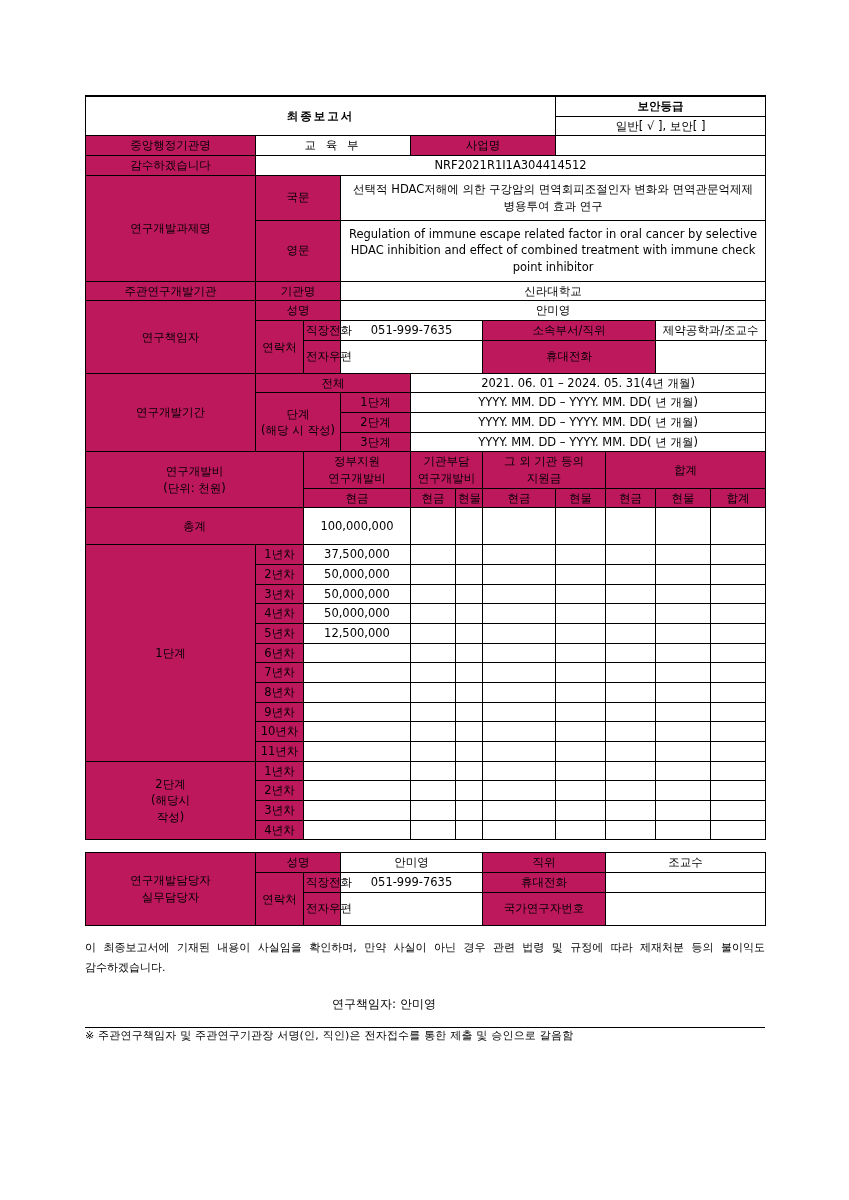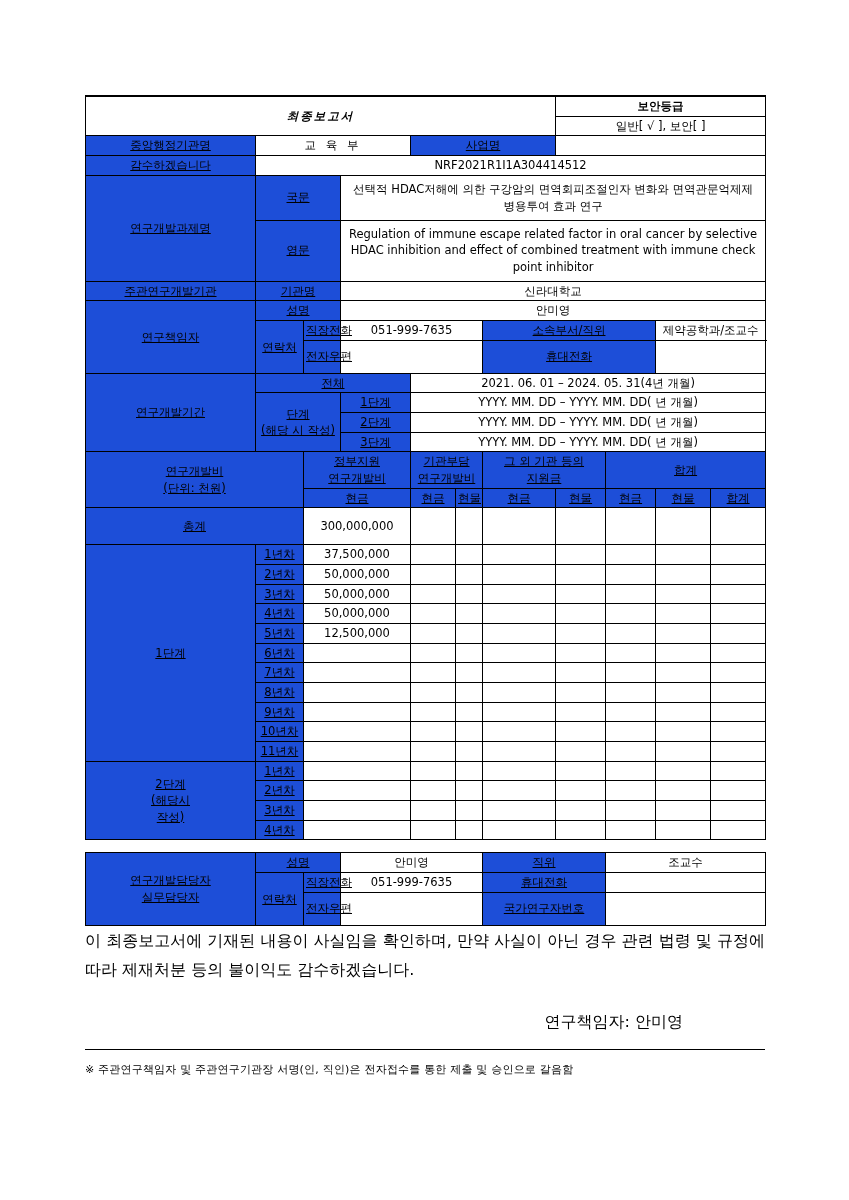--- a/index.html
+++ b/index.html
@@ -28,66 +28,65 @@
   }
   table.doc td {
     border: 1px solid #000000;
     padding: 1px 2px;
     text-align: center;
     vertical-align: middle;
     font-size: 11.5px;
     line-height: 1.45;
     word-break: keep-all;
   }
-  .hdr { background: #1d4ed8; text-decoration: underline; }
+  .hdr { background: #be185d; }
   .wht { background: #ffffff; }
   .thicktop { border-top: 2px solid #000000 !important; font-weight: bold; }
   .title-cell {
     font-size: 22px;
     font-weight: bold;
     letter-spacing: 2px;
     padding: 6px 0 8px 0;
-    font-style: italic;
   }
   .nospace { border: none !important; background: transparent !important; height: 10px; }
   .eng { font-size: 11px; line-height: 1.55; }
   .num { font-size: 12px; }
   .tight { font-size: 11px; }
   .stmt {
-    width: 680px;
-    font-size: 16px;
+    margin-top: 12px;
+    width: 680px;
+    font-size: 11px;
     line-height: 1.85;
     text-align: justify;
     word-break: keep-all;
   }
   .dateline {
     width: 680px;
     text-align: right;
     font-size: 11.5px;
     margin-top: 14px;
     letter-spacing: 0.5px;
   }
   .signblock {
     width: 680px;
-    text-align: right;
-    font-size: 16px;
+    text-align: center;
+    font-size: 12px;
     line-height: 1.85;
-    margin-top: 22px;
+    margin-top: 14px;
     padding-right: 82px;
     box-sizing: border-box;
   }
   .rule {
     width: 680px;
     border-top: 1px solid #000000;
     margin-top: 12px;
   }
   .footnote {
     width: 680px;
     font-size: 11px;
-    margin-top: 12px;
     letter-spacing: 0.2px;
   }
   .sp { letter-spacing: 3px; }
 </style>
 </head>
 <body>
 
 <div class="page">
 
   <table class="doc">
@@ -210,21 +209,21 @@
       <td class="hdr">현물</td>
       <td class="hdr">현금</td>
       <td class="hdr">현물</td>
       <td class="hdr">현금</td>
       <td class="hdr">현물</td>
       <td class="hdr">합계</td>
     </tr>
 
     <tr>
       <td class="hdr" colspan="2" style="height:34px">총계</td>
-      <td class="wht num" colspan="2">300,000,000</td>
+      <td class="wht num" colspan="2">100,000,000</td>
       <td class="wht"></td>
       <td class="wht"></td>
       <td class="wht"></td>
       <td class="wht"></td>
       <td class="wht"></td>
       <td class="wht"></td>
       <td class="wht"></td>
     </tr>
 
     <tr>

